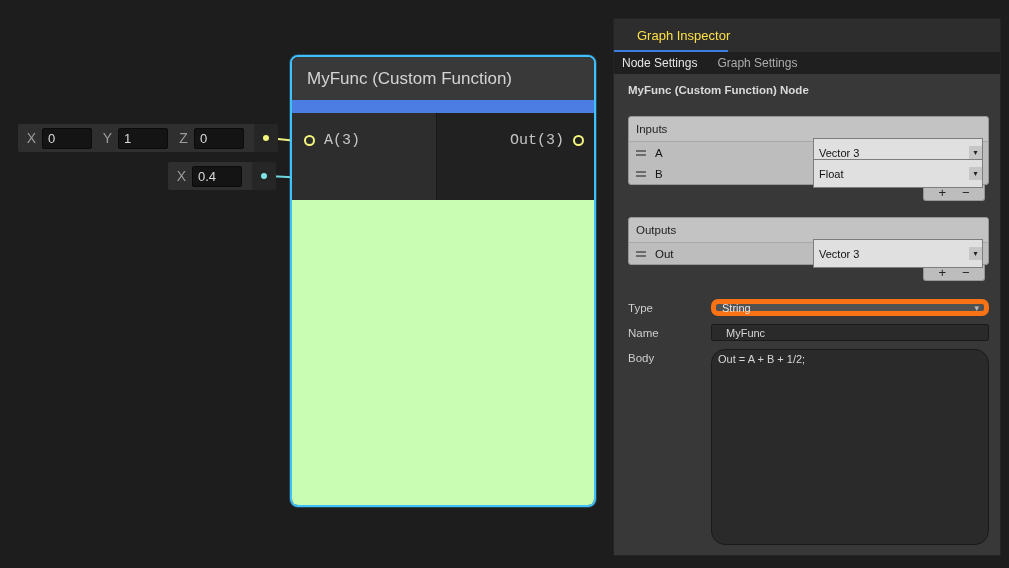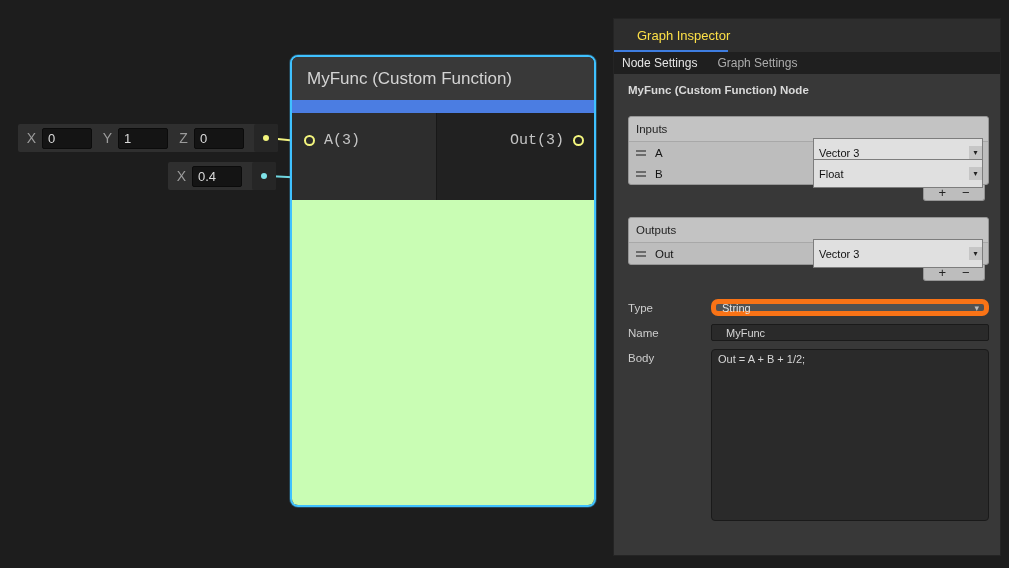--- a/index.html
+++ b/index.html
@@ -80,21 +80,21 @@
   .sect-gap { height:16px; }
 
   .frow { display:flex; align-items:center; margin:0 11px 8px 14px; }
   .frow.first { margin-top:18px; }
   .frow.top { align-items:flex-start; }
   .flabel { width:83px; font-size:11.5px; color:#cdcdcd; flex:0 0 auto; }
   .frow.top .flabel { padding-top:3px; }
   .ddrop { flex:1; height:17px; background:#515151; border:5px solid #f97316; border-radius:7px; display:flex; align-items:center; padding:0 5px 0 6px; font-size:11px; color:#e4e4e4; }
   .ddrop-arrow { margin-left:auto; font-size:9px; color:#bdbdbd; }
   .tfield { flex:1; height:17px; background:#2a2a2a; border:1px solid #1a1a1a; border-radius:2px; display:flex; align-items:center; padding:0 14px; font-size:11px; color:#d6d6d6; }
-  .tarea { flex:1; height:172px; background:#2a2a2a; border:1px solid #1a1a1a; border-radius:4px; padding:3px 6px; font-size:11px; color:#d6d6d6; white-space:pre; }
+  .tarea { flex:1; height:196px; background:#2a2a2a; border:1px solid #1a1a1a; border-radius:14px; padding:3px 6px; font-size:11px; color:#d6d6d6; white-space:pre; }
 </style>
 </head>
 <body>
 
 <svg class="wires">
   <line x1="268" y1="138" x2="307" y2="142" stroke="#f0f080" stroke-width="2" stroke-linecap="round"></line>
   <line x1="268" y1="176" x2="307" y2="178" stroke="#6fd6e0" stroke-width="2" stroke-linecap="round"></line>
 </svg>
 
 <div class="value-widget" style="left:18px; top:124px;">

